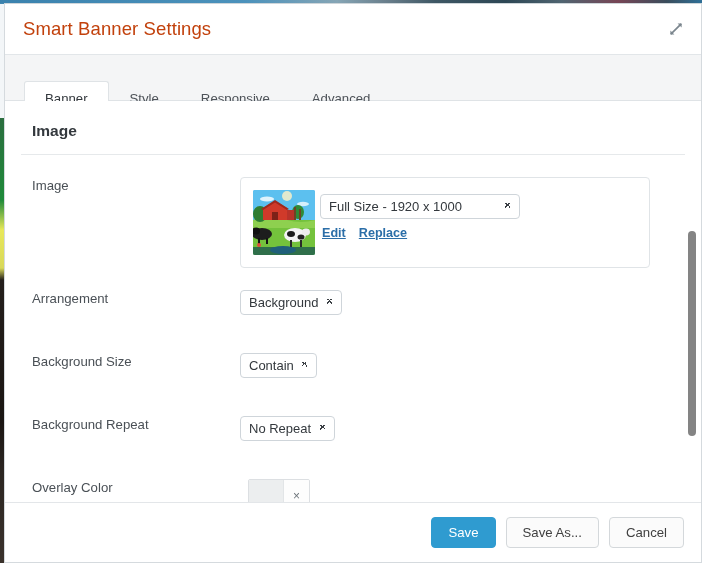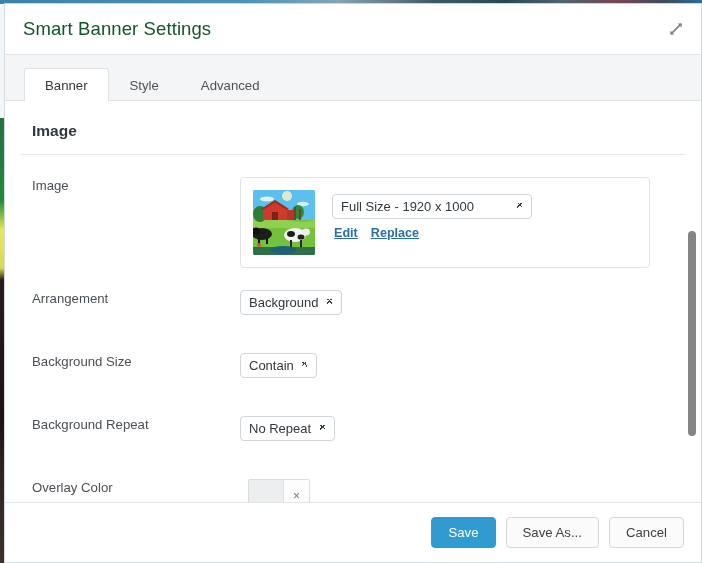--- a/index.html
+++ b/index.html
@@ -63,21 +63,21 @@
     min-height: 51px;
     background: #ffffff;
     border-bottom: 1px solid #e2e6e9;
     display: flex;
     align-items: center;
     padding: 0 18px 0 18px;
     box-sizing: border-box;
   }
   .modal-title {
     font-size: 18.5px;
-    color: #14532d;
+    color: #c2410c;
     font-weight: 400;
     letter-spacing: .1px;
   }
   .expand-btn {
     position: absolute;
     right: 14px;
     top: 14px;
     width: 22px;
     height: 22px;
     cursor: pointer;
@@ -102,21 +102,21 @@
     font-size: 13.2px;
     color: #4d5258;
     padding: 0 20px;
     height: 33px;
     line-height: 33px;
     box-sizing: border-box;
     cursor: pointer;
     border: 1px solid transparent;
     border-bottom: none;
     position: relative;
-    top: 1px;
+    top: 14px;
     white-space: nowrap;
   }
   .tab.active {
     background: #ffffff;
     border-color: #dfe3e6;
     border-top-left-radius: 3px;
     border-top-right-radius: 3px;
     color: #33383d;
   }
 
@@ -158,21 +158,21 @@
   .form-control { flex: 1; }
 
   
   .image-panel {
     border: 1px solid #e0e4e7;
     border-radius: 4px;
     padding: 12px;
     width: 410px;
     box-sizing: border-box;
     display: flex;
-    gap: 17px;
+    gap: 5px;
     background: #fff;
   }
   .thumb {
     width: 62px;
     height: 65px;
     border-radius: 2px;
     overflow: hidden;
     flex: none;
     background: #58b7e8;
   }
@@ -317,20 +317,21 @@
         </g>
         <path d="M11.6 4.4 L15.6 4.4 L15.6 8.4 Z" fill="#7b868e"></path>
         <path d="M8.4 15.6 L4.4 15.6 L4.4 11.6 Z" fill="#7b868e"></path>
       </svg>
     </div>
   </div>
 
   <div class="tabs-bar">
     <div class="tab active">Banner</div>
     <div class="tab">Style</div>
+    <div class="tab">Responsive</div>
     <div class="tab">Advanced</div>
   </div>
 
   <div class="modal-body">
 
     <div class="section-title">Image</div>
     <div class="section-rule"></div>
 
     <div class="form-row" style="margin-top:22px;">
       <div class="form-label">Image</div>

